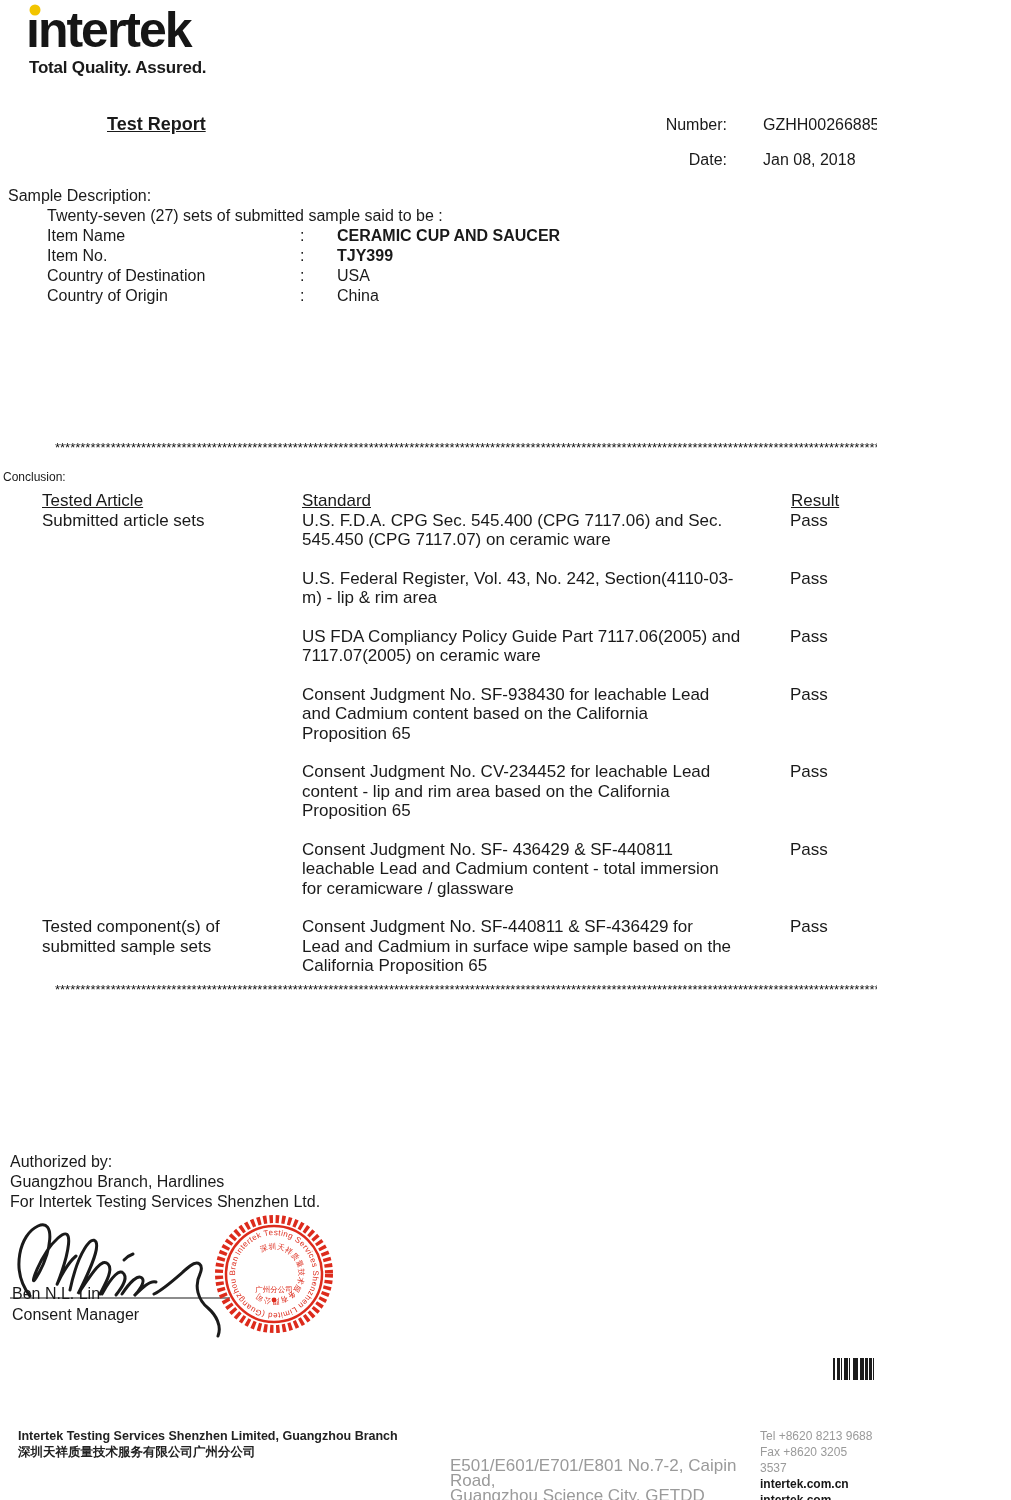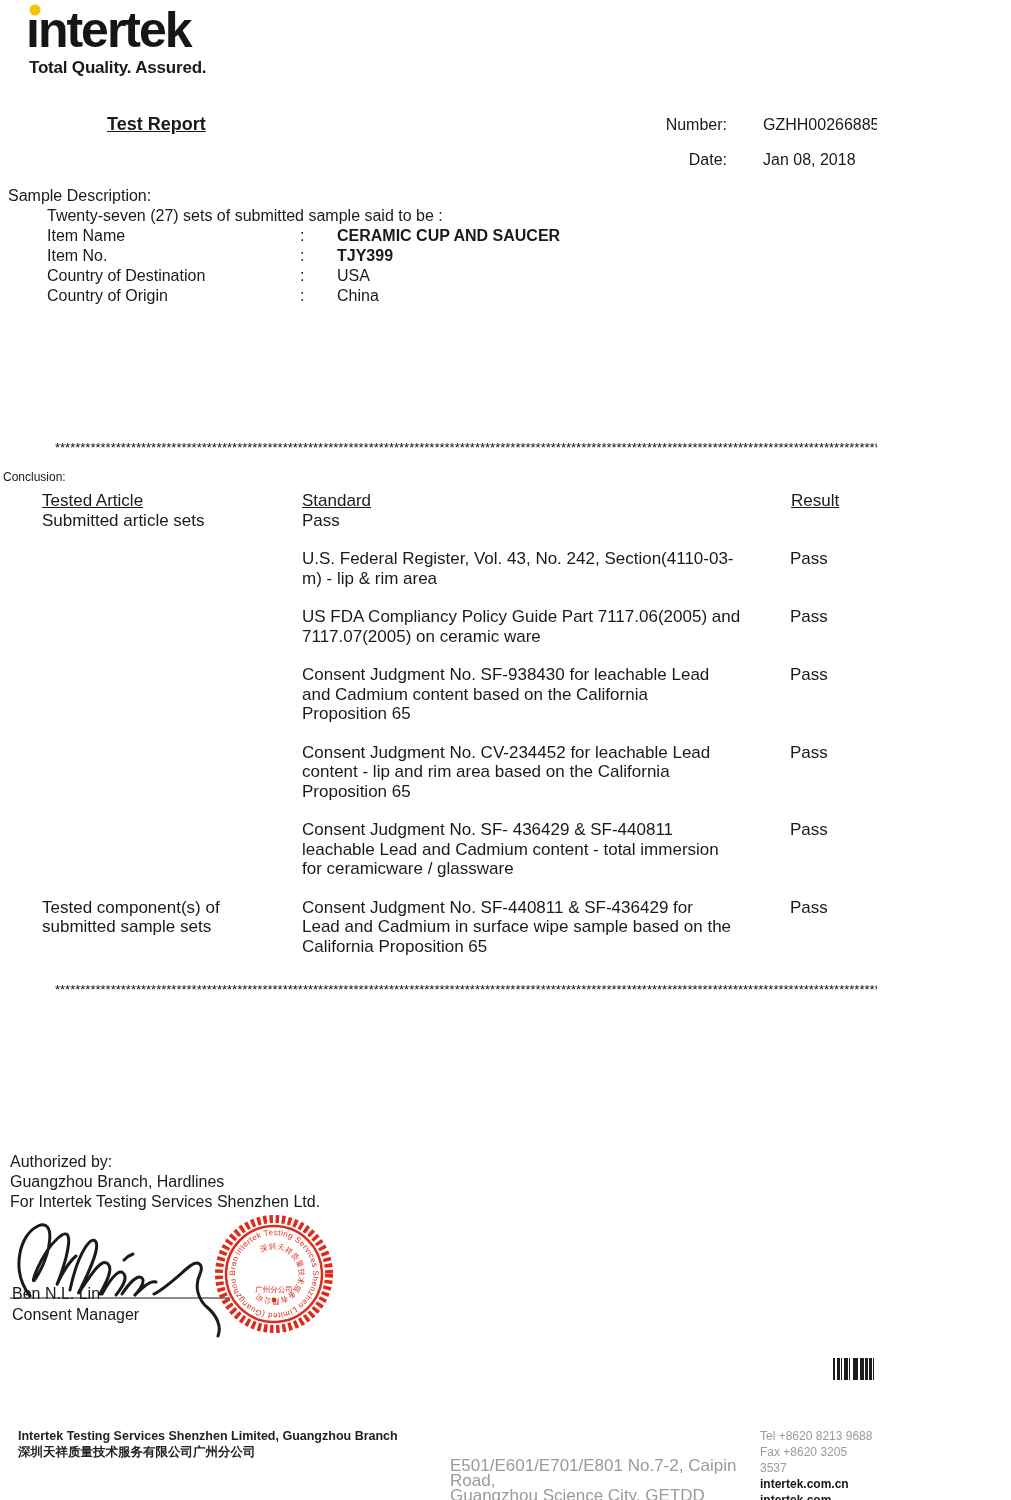--- a/index.html
+++ b/index.html
@@ -102,20 +102,22 @@
 
   <div class="abs" id="conclusion-heading">Conclusion:</div>
   <div class="abs" id="table">
     <div class="trow thead">
       <div class="c1 u">Tested Article</div>
       <div class="c2 u" style="width:auto;flex:0 0 auto;">Standard</div>
       <div class="c3" style="margin-left:420px;"><span class="u">Result</span></div>
     </div>
     <div class="trow">
       <div class="c1 pre">Submitted article sets</div>
+      <div class="c2 pre">U.S. F.D.A. CPG Sec. 545.400 (CPG 7117.06) and Sec.
+545.450 (CPG 7117.07) on ceramic ware</div>
       <div class="c3">Pass</div>
     </div>
     <div class="trow">
       <div class="c1 pre"></div>
       <div class="c2 pre">U.S. Federal Register, Vol. 43, No. 242, Section(4110-03-
 m) - lip &amp; rim area</div>
       <div class="c3">Pass</div>
     </div>
     <div class="trow">
       <div class="c1 pre"></div>

